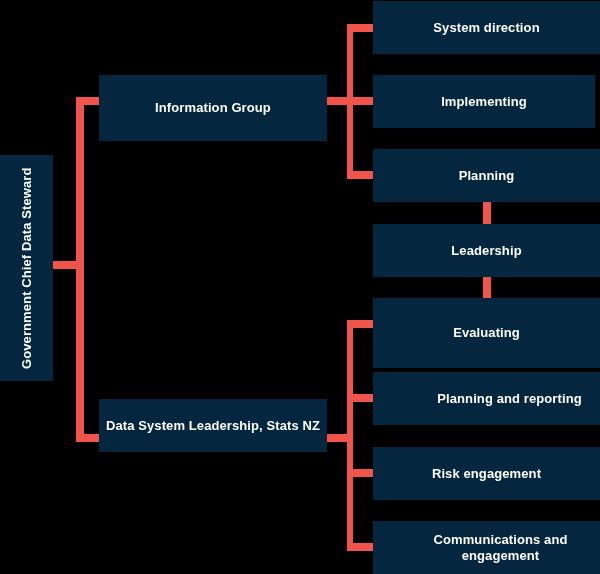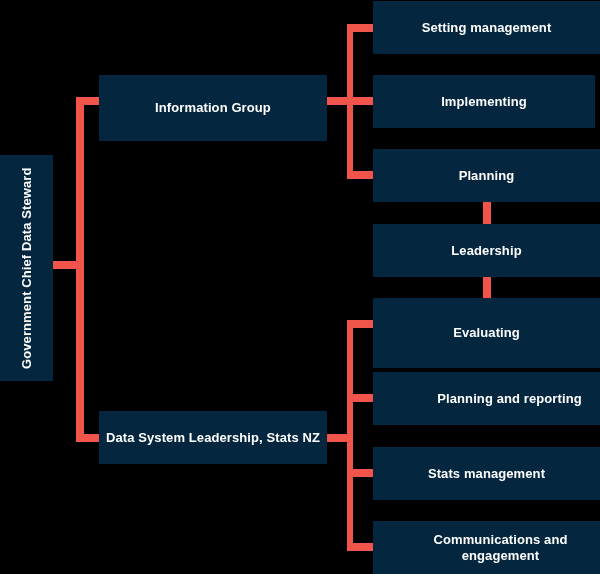--- a/index.html
+++ b/index.html
@@ -66,31 +66,31 @@
   <div class="conn" style="left:347px; top:320px; width:6px; height:231px;"></div>
   <div class="conn" style="left:347px; top:320px; width:28px; height:8px;"></div>
   <div class="conn" style="left:347px; top:394px; width:28px; height:8px;"></div>
   <div class="conn" style="left:347px; top:469px; width:28px; height:8px;"></div>
   <div class="conn" style="left:347px; top:543px; width:28px; height:8px;"></div>
 
   <div class="node-box vertical-text" style="left:0px; top:155px; width:53px; height:226px;">Government Chief Data Steward</div>
 
   <div class="node-box" style="left:99px; top:75px; width:228px; height:66px;">Information Group</div>
 
-  <div class="node-box" style="left:99px; top:411px; width:228px; height:53px;">Data System Leadership, Stats NZ</div>
+  <div class="node-box" style="left:99px; top:399px; width:228px; height:53px;">Data System Leadership, Stats NZ</div>
 
-  <div class="node-box" style="left:373px; top:1px; width:227px; height:53px;">Setting management</div>
+  <div class="node-box" style="left:373px; top:1px; width:227px; height:53px;">System direction</div>
 
   <div class="node-box" style="left:373px; top:75px; width:222px; height:53px;">Implementing</div>
 
   <div class="node-box" style="left:373px; top:149px; width:227px; height:53px;">Planning</div>
 
   <div class="node-box" style="left:373px; top:224px; width:227px; height:53px;">Leadership</div>
 
   <div class="node-box" style="left:373px; top:298px; width:227px; height:70px;">Evaluating</div>
 
   <div class="node-box" style="left:373px; top:372px; width:227px; height:53px;padding-left:46px;">Planning and reporting</div>
 
-  <div class="node-box" style="left:373px; top:447px; width:227px; height:53px;">Stats management</div>
+  <div class="node-box" style="left:373px; top:447px; width:227px; height:53px;">Risk engagement</div>
 
   <div class="node-box" style="left:373px; top:521px; width:227px; height:53px;padding-left:28px;">Communications and engagement</div>
 
 </div>
 
 </body></html>

